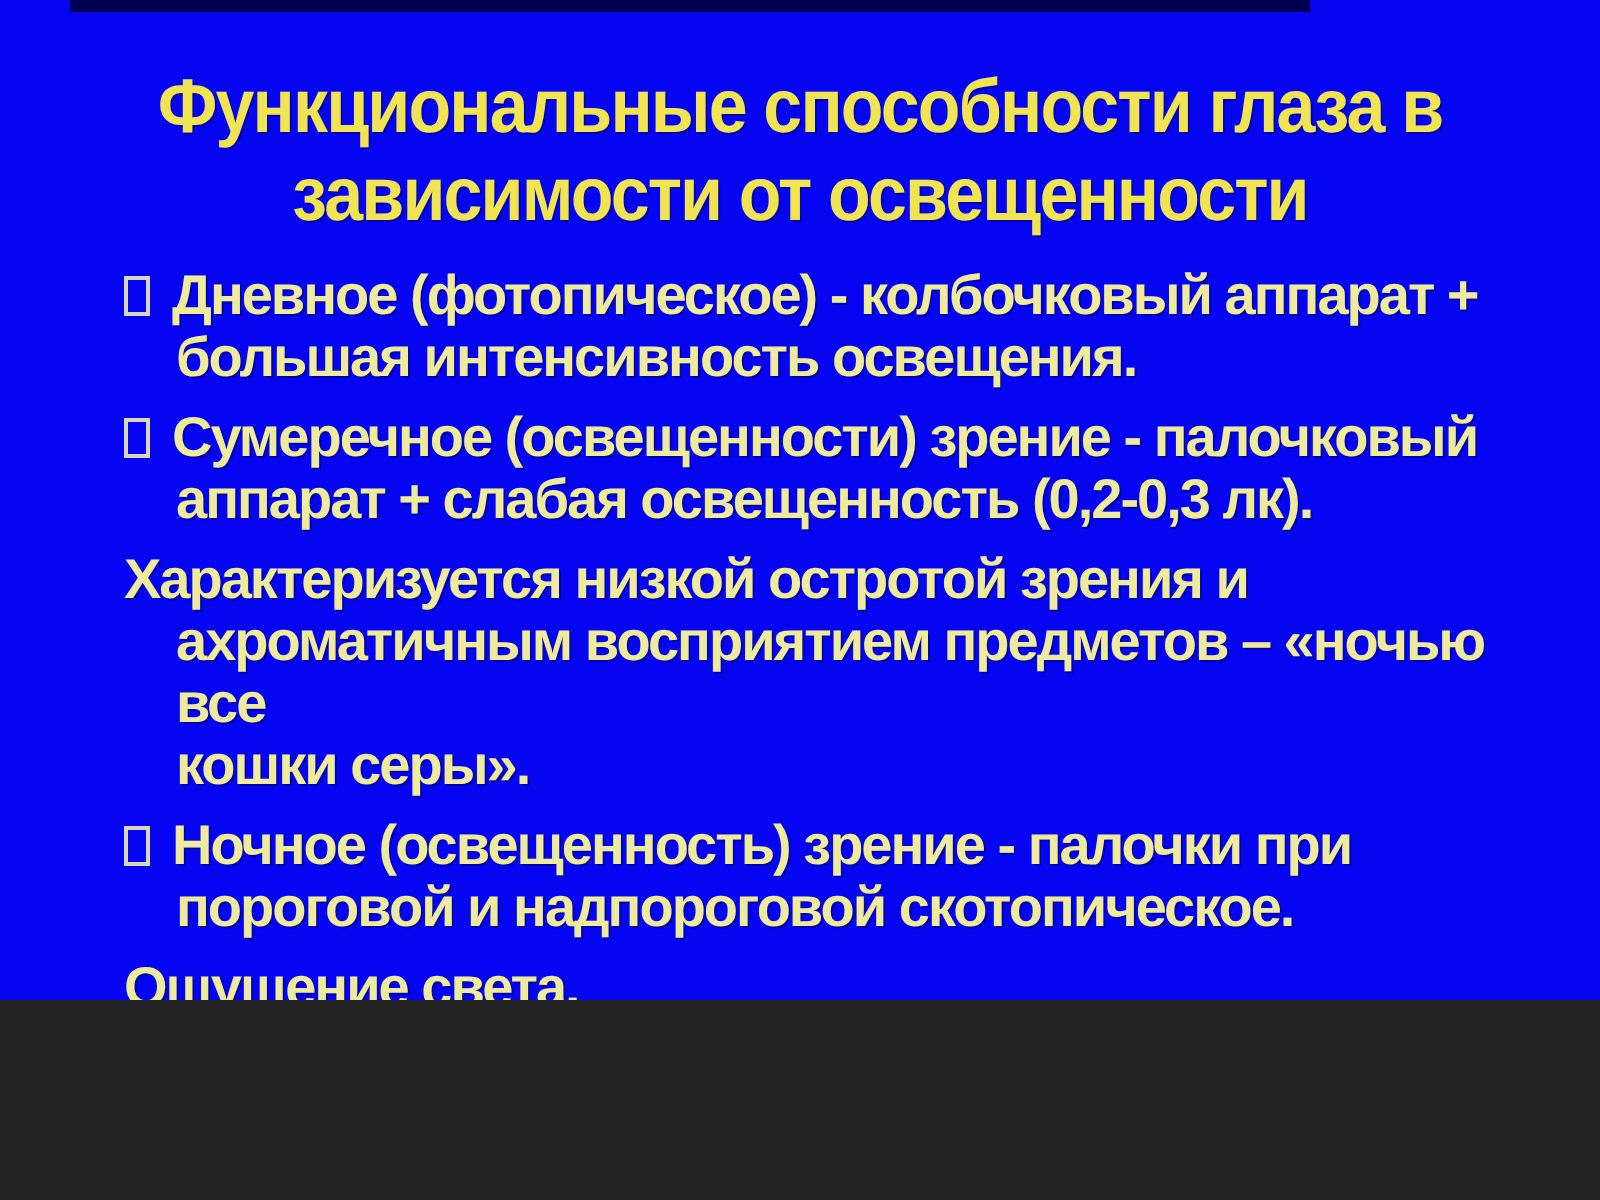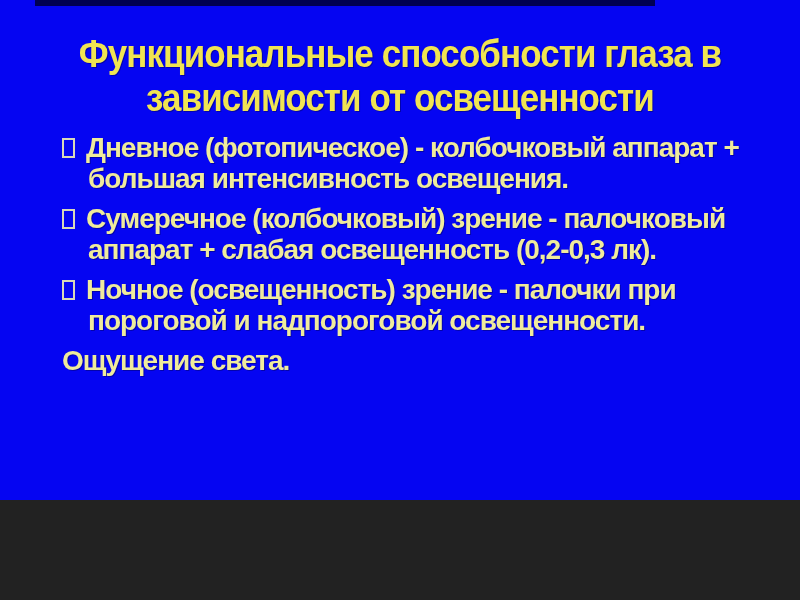--- a/index.html
+++ b/index.html
@@ -70,19 +70,22 @@
 </head>
 <body>
 
 <div class="slide" style="--bg-color: #0505f2; --top-bar-color: #000052; --title-color: #f0e452; --body-color: #efeb9c; --bullet-color: #d8d8b8;">
   <div class="top-bar"></div>
   <h1 class="title">Функциональные способности глаза в
 зависимости от освещенности</h1>
   <div class="body">
       <div class="para"><span class="bullet-box"></span><span class="u">Дневное (фотопическое)</span><span> - колбочковый аппарат +
 большая интенсивность освещения.</span></div>
-      <div class="para"><span class="bullet-box"></span><span class="u">Сумеречное (колбочковый)</span><span> зрение - палочковый
+      <div class="para"><span class="bullet-box"></span><span class="u">Сумеречное (освещенности)</span><span> зрение - палочковый
 аппарат + слабая освещенность (0,2-0,3 лк).</span></div>
+      <div class="para"><span>Характеризуется низкой остротой зрения и
+ахроматичным восприятием предметов – «ночью все
+кошки серы».</span></div>
       <div class="para"><span class="bullet-box"></span><span class="u">Ночное (освещенность)</span><span> зрение - палочки при
-пороговой и надпороговой освещенности.</span></div>
+пороговой и надпороговой скотопическое.</span></div>
       <div class="para"><span>Ощущение света.</span></div>
     </div>
 </div>
 
 </body></html>

